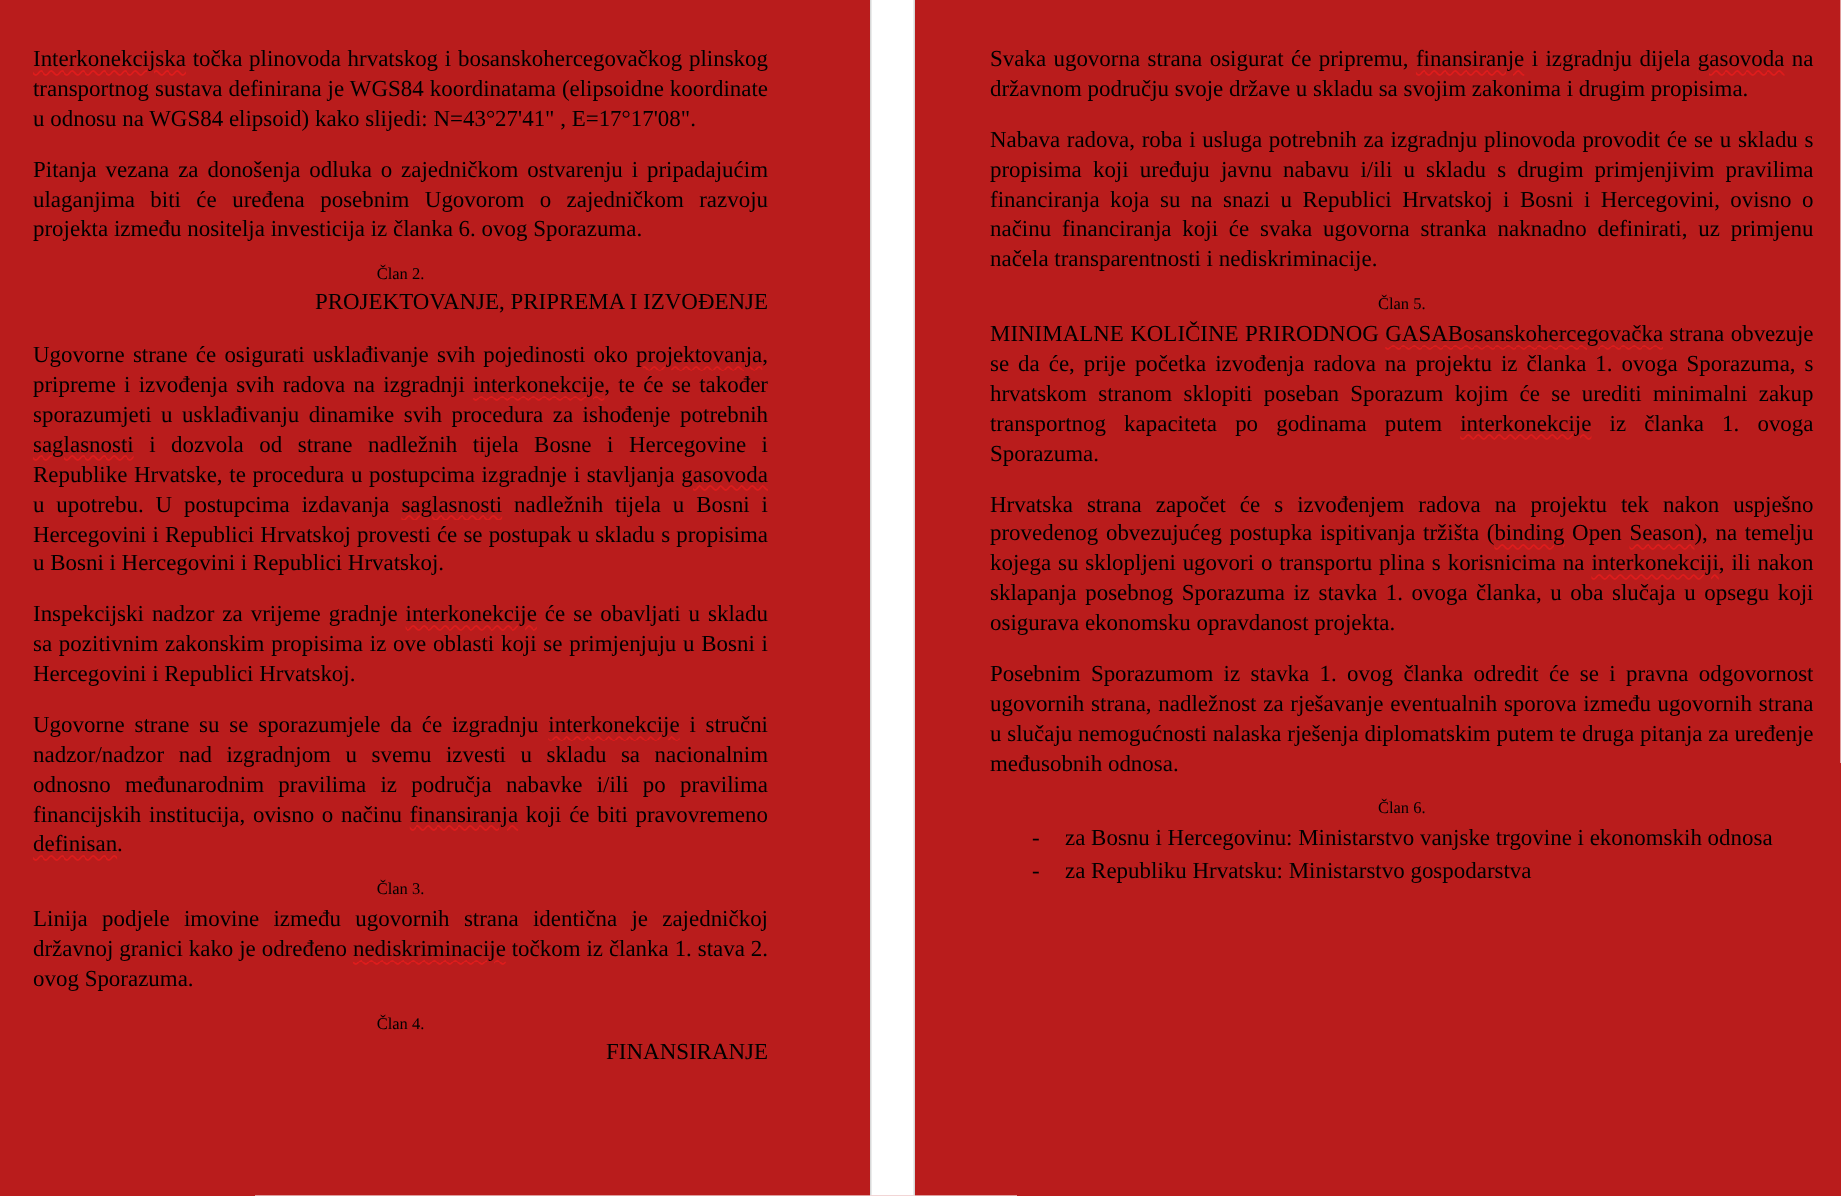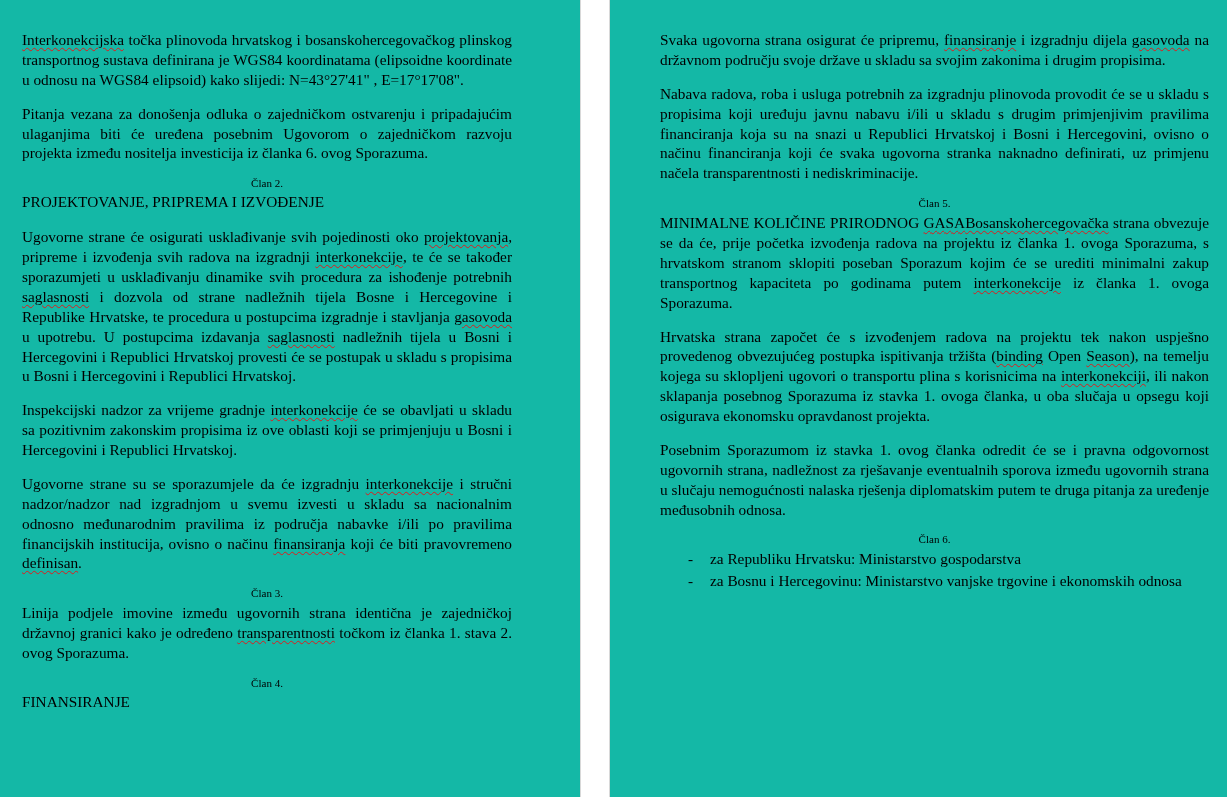--- a/index.html
+++ b/index.html
@@ -15,21 +15,21 @@
     overflow: hidden;
   }
   .page-wrap {
     display: flex;
     width: 1227px;
     height: 797px;
     box-sizing: border-box;
   }
   .page {
     box-sizing: border-box;
-    background: #14b8a6;
+    background: #b91c1c;
     position: relative;
   }
   .page-left {
     width: 580px;
     padding: 30px 68px 0 22px;
   }
   .gutter {
     width: 28px;
     background: #ffffff;
     border-left: 1px solid #d8d8d8;
@@ -55,21 +55,21 @@
   }
   .heading-gap-lg {
     margin-top: 30px;
   }
   .art-title {
     text-align: center;
     font-size: 11px;
     margin: 0 0 4px 0;
   }
   .art-sub {
-    text-align: left;
+    text-align: right;
     font-size: 15.3px;
     margin: 0 0 16px 0;
   }
   .sp {
     
     text-decoration: underline;
     text-decoration-style: wavy;
     text-decoration-color: #e01b1b;
     text-decoration-thickness: 1px;
     text-underline-offset: 2px;
@@ -110,21 +110,21 @@
 
       <div id="left-art2">
           <p><span>Ugovorne strane će osigurati usklađivanje svih pojedinosti oko </span><span class="sp">projektovanja</span><span>, pripreme i izvođenja svih radova na izgradnji </span><span class="sp">interkonekcije</span><span>, te će se također sporazumjeti u usklađivanju dinamike svih procedura za ishođenje potrebnih </span><span class="sp">saglasnosti</span><span> i dozvola od strane nadležnih tijela Bosne i Hercegovine i Republike Hrvatske, te procedura u postupcima izgradnje i stavljanja </span><span class="sp">gasovoda</span><span> u upotrebu. U postupcima izdavanja </span><span class="sp">saglasnosti</span><span> nadležnih tijela u Bosni i Hercegovini i Republici Hrvatskoj provesti će se postupak u skladu s propisima u Bosni i Hercegovini i Republici Hrvatskoj.</span></p>
           <p><span>Inspekcijski nadzor za vrijeme gradnje </span><span class="sp">interkonekcije</span><span> će se obavljati u skladu sa pozitivnim zakonskim propisima iz ove oblasti koji se primjenjuju u Bosni i Hercegovini i Republici Hrvatskoj.</span></p>
           <p><span>Ugovorne strane su se sporazumjele da će izgradnju </span><span class="sp">interkonekcije</span><span> i stručni nadzor/nadzor nad izgradnjom u svemu izvesti u skladu sa nacionalnim odnosno međunarodnim pravilima iz područja nabavke i/ili po pravilima financijskih institucija, ovisno o načinu </span><span class="sp">finansiranja</span><span> koji će biti pravovremeno </span><span class="sp">definisan</span><span>.</span></p>
         </div>
 
       <div class="art-title heading-gap">Član 3.</div>
 
       <div id="left-art3">
-          <p><span>Linija podjele imovine između ugovornih strana identična je zajedničkoj državnoj granici kako je određeno </span><span class="sp">transparentnosti</span><span> točkom iz članka 1. stava 2. ovog Sporazuma.</span></p>
+          <p><span>Linija podjele imovine između ugovornih strana identična je zajedničkoj državnoj granici kako je određeno </span><span class="sp">nediskriminacije</span><span> točkom iz članka 1. stava 2. ovog Sporazuma.</span></p>
         </div>
 
       <div class="art-title">Član 4.</div>
       <div class="art-sub">FINANSIRANJE</div>
     </div>
   </div>
 
   <div class="gutter"></div>
 
   <div class="page page-right">
@@ -139,19 +139,19 @@
       <div id="right-art5">
           <p><span>MINIMALNE KOLIČINE PRIRODNOG </span><span class="sp">GASA</span><span class="sp">Bosanskohercegovačka</span><span> strana obvezuje se da će, prije početka izvođenja radova na projektu iz članka 1. ovoga Sporazuma, s hrvatskom stranom sklopiti poseban Sporazum kojim će se urediti minimalni zakup transportnog kapaciteta po godinama putem </span><span class="sp">interkonekcije</span><span> iz članka 1. ovoga Sporazuma.</span></p>
           <p><span>Hrvatska strana započet će s izvođenjem radova na projektu tek nakon uspješno provedenog obvezujućeg postupka ispitivanja tržišta (</span><span class="sp">binding</span><span> Open </span><span class="sp">Season</span><span>), na temelju kojega su sklopljeni ugovori o transportu plina s korisnicima na </span><span class="sp">interkonekciji</span><span>, ili nakon sklapanja posebnog Sporazuma iz stavka 1. ovoga članka, u oba slučaja u opsegu koji osigurava ekonomsku opravdanost projekta.</span></p>
           <p><span>Posebnim Sporazumom iz stavka 1. ovog članka odredit će se i pravna odgovornost ugovornih strana, nadležnost za rješavanje eventualnih sporova između ugovornih strana u slučaju nemogućnosti nalaska rješenja diplomatskim putem te druga pitanja za uređenje međusobnih odnosa.</span></p>
         </div>
 
       <div class="art-title heading-gap-lg">Član 6.</div>
 
 
       <ul class="dashlist" id="auth-list">
+          <li>za Bosnu i Hercegovinu: Ministarstvo vanjske trgovine i ekonomskih odnosa</li>
           <li>za Republiku Hrvatsku: Ministarstvo gospodarstva</li>
-          <li>za Bosnu i Hercegovinu: Ministarstvo vanjske trgovine i ekonomskih odnosa</li>
         </ul>
     </div>
   </div>
 
 </div>
 
 </body></html>

